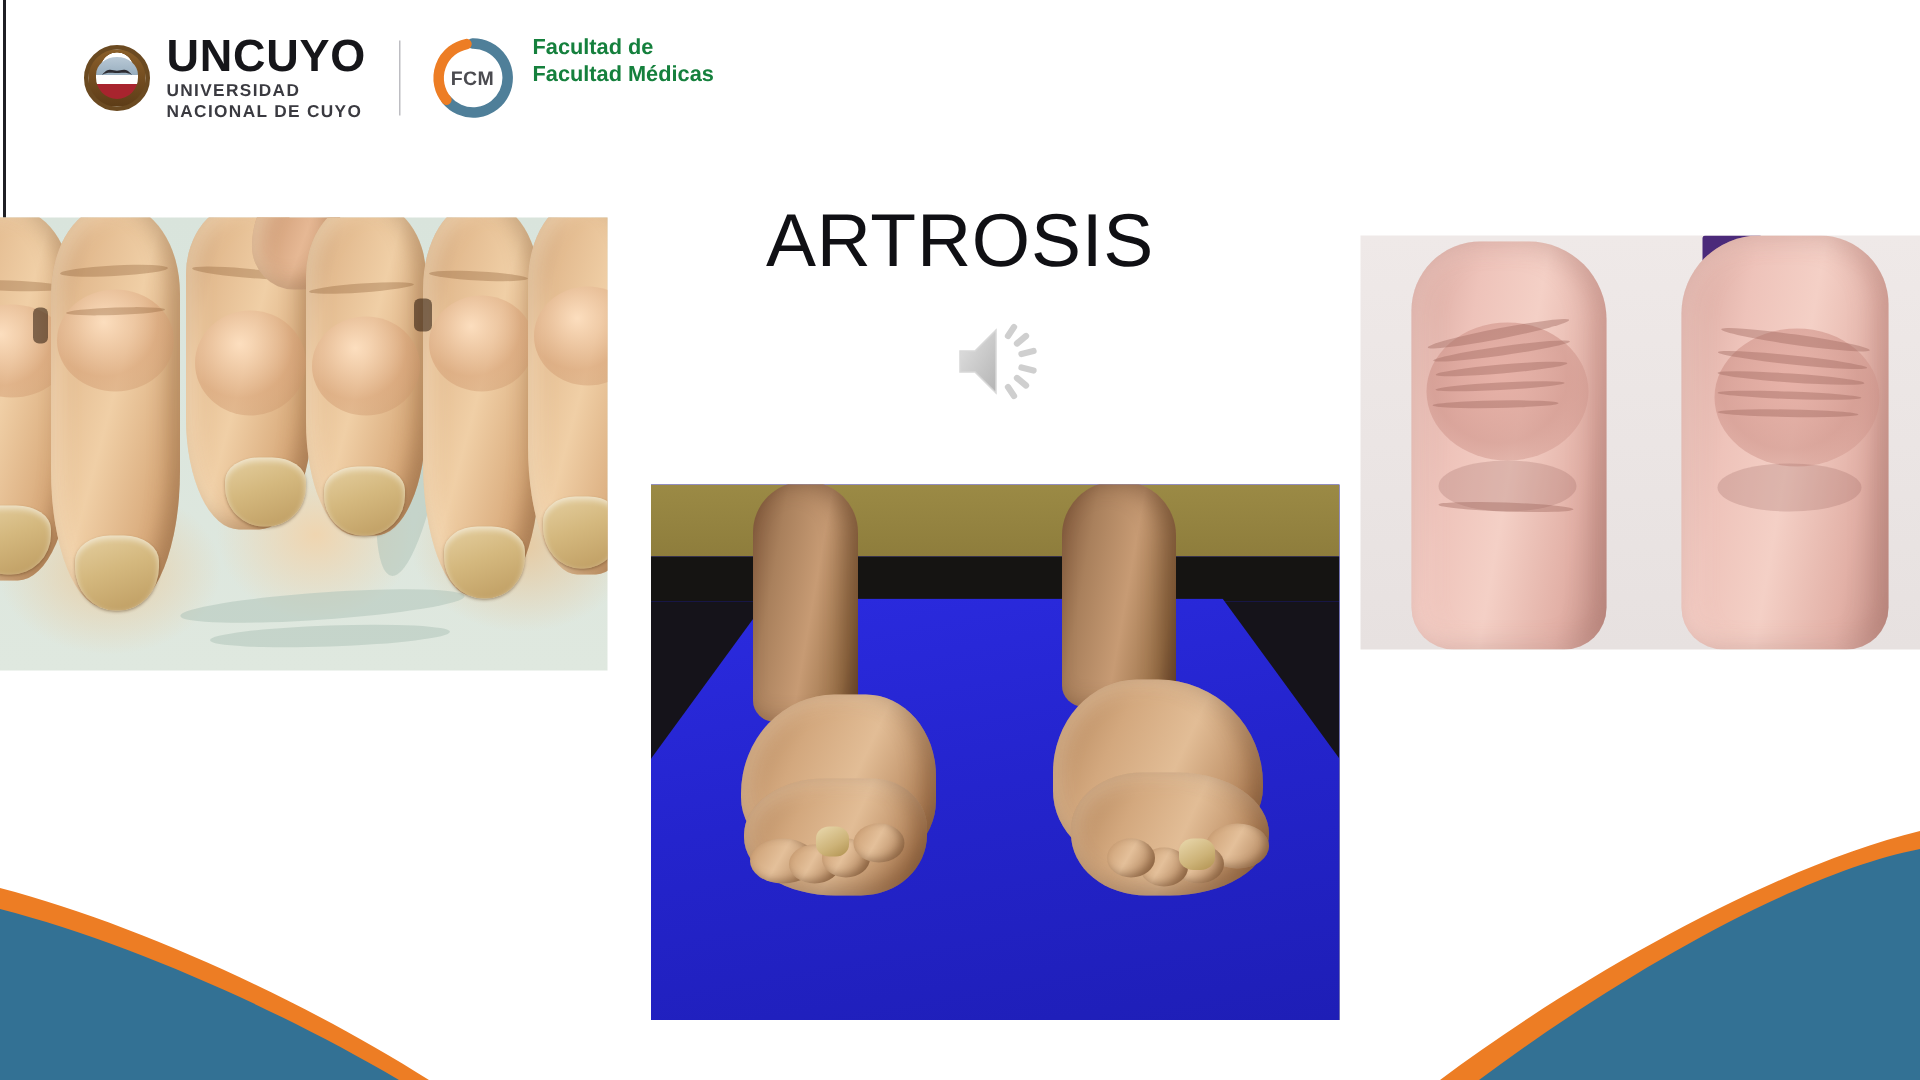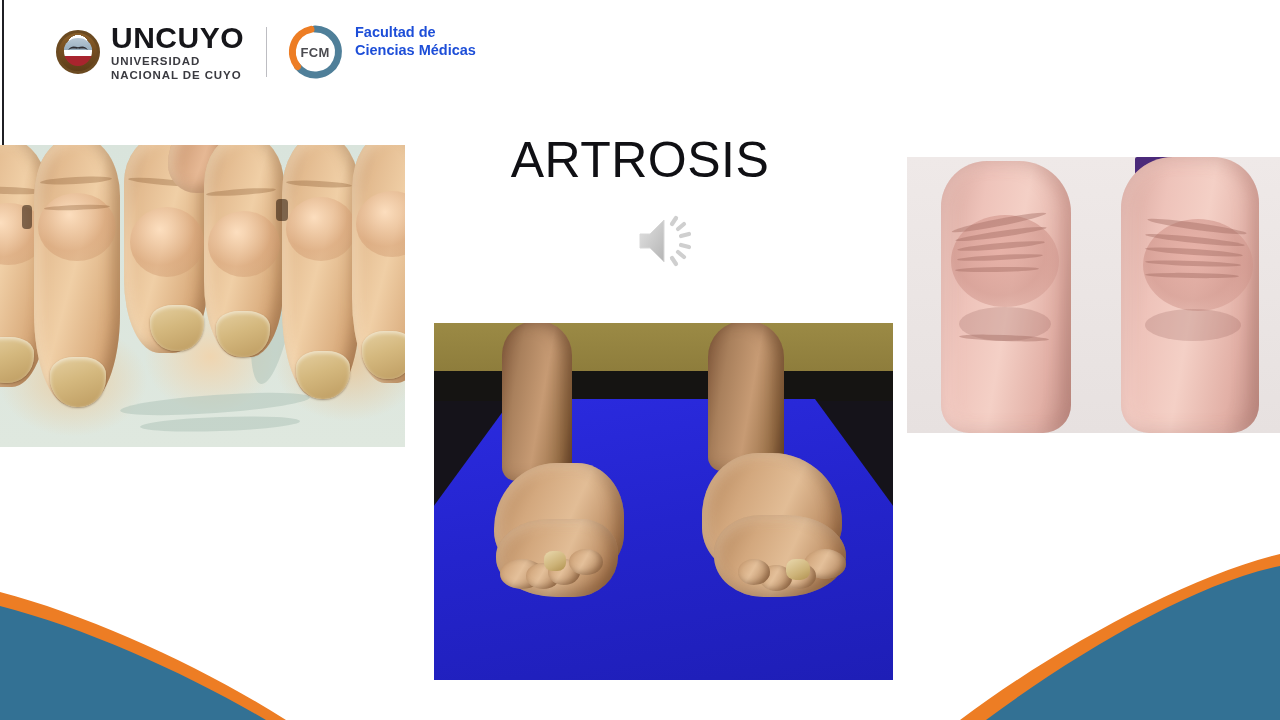--- a/index.html
+++ b/index.html
@@ -132,21 +132,21 @@
     font-size: 13px;
     font-weight: bold;
     letter-spacing: 0.3px;
     color: #4b4b50;
   }
   .fcm-words {
     margin-left: 12px;
     line-height: 1.22;
     font-size: 14.5px;
     font-weight: bold;
-    color: #1d4ed8;
+    color: #15803d;
   }
 
   
   .title {
     position: absolute;
     left: 0;
     right: 0;
     top: 131px;
     text-align: center;
     font-size: 50px;
@@ -346,21 +346,21 @@
     <div class="fcm-block">
       <div class="fcm-ring">
         <svg viewBox="0 0 56 56" width="56" height="56">
           <path d="M28 5 A23 23 0 1 1 10.6 42.5" fill="none" stroke="#4f7f99" stroke-width="7" stroke-linecap="round"></path>
           <path d="M10.6 42.5 A23 23 0 0 1 24 5.4" fill="none" stroke="#ED7D24" stroke-width="7" stroke-linecap="round"></path>
         </svg>
         <div class="fcm-text">FCM</div>
       </div>
       <div class="fcm-words">
         <div>Facultad de</div>
-        <div>Ciencias Médicas</div>
+        <div>Facultad Médicas</div>
       </div>
     </div>
 
   </div>
 
   <div class="title">ARTROSIS</div>
 
   <svg class="audio-icon" viewBox="0 0 66 54">
     <defs>
       <linearGradient id="spkg" x1="0" y1="0" x2="1" y2="1">

